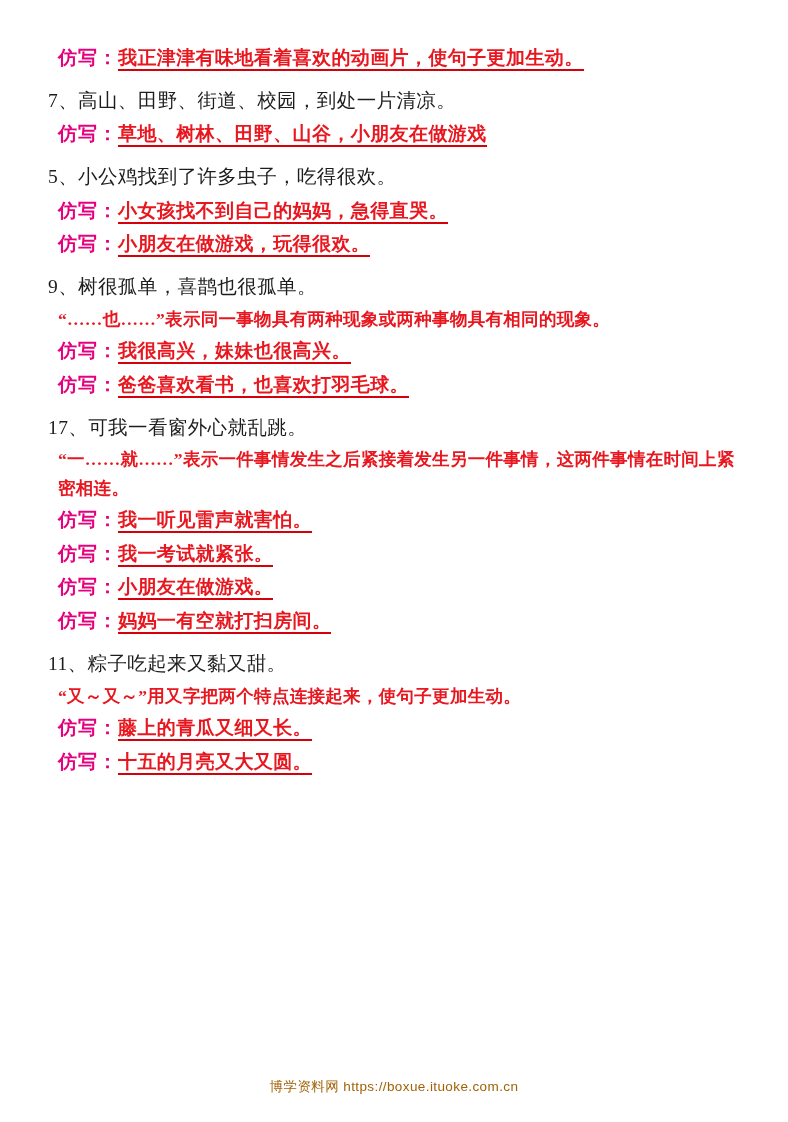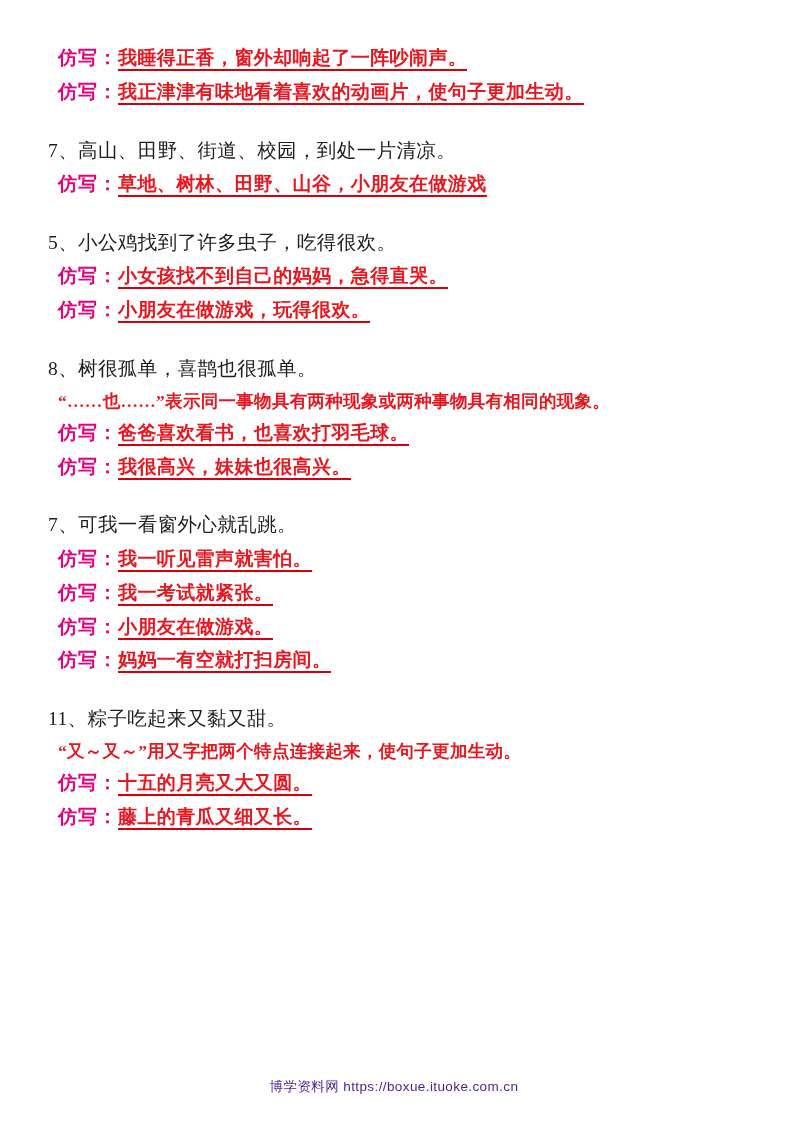--- a/index.html
+++ b/index.html
@@ -25,21 +25,21 @@
   .line {
     display: block;
     line-height: 1.62;
     white-space: normal;
   }
   
   .orig {
     font-size: 19.5px;
     color: #1d1d1d;
     letter-spacing: 0.4px;
-    margin-top: 27px;
+    margin-top: 11px;
     margin-bottom: 2px;
   }
   
   .note {
     font-size: 17.5px;
     color: #e8171f;
     letter-spacing: 0.3px;
     font-weight: 600;
     margin-top: 2px;
     margin-bottom: 1px;
@@ -68,33 +68,30 @@
     box-decoration-break: clone;
     -webkit-box-decoration-break: clone;
   }
   .footer {
     position: absolute;
     left: 0;
     right: 0;
     bottom: 26px;
     text-align: center;
     font-size: 13.5px;
-    color: #4c1d95;
+    color: #a16207;
     font-family: "Liberation Sans", sans-serif;
     letter-spacing: 0.4px;
   }
 </style>
 </head>
 <body>
 
 <div class="page">
 
-  <div class="line imit wrap">
-    <span class="label">仿写：</span><span class="ans">我睡得正香，窗外却响起了一阵吵闹声。</span>
-  </div>
 
   <div class="line imit wrap">
     <span class="label">仿写：</span><span class="ans">我正津津有味地看着喜欢的动画片，使句子更加生动。</span>
   </div>
 
   <div class="line orig">7、高山、田野、街道、校园，到处一片清凉。</div>
 
   <div class="line imit wrap">
     <span class="label">仿写：</span><span class="ans">草地、树林、田野、山谷，小朋友在做游戏</span>
   </div>
@@ -103,34 +100,35 @@
 
 
   <div class="line imit wrap">
     <span class="label">仿写：</span><span class="ans">小女孩找不到自己的妈妈，急得直哭。</span>
   </div>
 
   <div class="line imit wrap">
     <span class="label">仿写：</span><span class="ans">小朋友在做游戏，玩得很欢。</span>
   </div>
 
-  <div class="line orig">8、树很孤单，喜鹊也很孤单。</div>
+  <div class="line orig">9、树很孤单，喜鹊也很孤单。</div>
 
   <div class="line note">“……也……”表示同一事物具有两种现象或两种事物具有相同的现象。</div>
+
+  <div class="line imit wrap">
+    <span class="label">仿写：</span><span class="ans">我很高兴，妹妹也很高兴。</span>
+  </div>
 
   <div class="line imit wrap">
     <span class="label">仿写：</span><span class="ans">爸爸喜欢看书，也喜欢打羽毛球。</span>
   </div>
 
-  <div class="line imit wrap">
-    <span class="label">仿写：</span><span class="ans">我很高兴，妹妹也很高兴。</span>
-  </div>
+  <div class="line orig">17、可我一看窗外心就乱跳。</div>
 
-  <div class="line orig">7、可我一看窗外心就乱跳。</div>
-
+  <div class="line note">“一……就……”表示一件事情发生之后紧接着发生另一件事情，这两件事情在时间上紧密相连。</div>
 
   <div class="line imit wrap">
     <span class="label">仿写：</span><span class="ans">我一听见雷声就害怕。</span>
   </div>
 
   <div class="line imit wrap">
     <span class="label">仿写：</span><span class="ans">我一考试就紧张。</span>
   </div>
 
   <div class="line imit wrap">
@@ -139,21 +137,21 @@
 
   <div class="line imit wrap">
     <span class="label">仿写：</span><span class="ans">妈妈一有空就打扫房间。</span>
   </div>
 
   <div class="line orig">11、粽子吃起来又黏又甜。</div>
 
   <div class="line note">“又～又～”用又字把两个特点连接起来，使句子更加生动。</div>
 
   <div class="line imit wrap">
-    <span class="label">仿写：</span><span class="ans">十五的月亮又大又圆。</span>
+    <span class="label">仿写：</span><span class="ans">藤上的青瓜又细又长。</span>
   </div>
 
   <div class="line imit wrap">
-    <span class="label">仿写：</span><span class="ans">藤上的青瓜又细又长。</span>
+    <span class="label">仿写：</span><span class="ans">十五的月亮又大又圆。</span>
   </div>
 
   <div class="footer">博学资料网 https://boxue.ituoke.com.cn</div>
 </div>
 
 </body></html>

